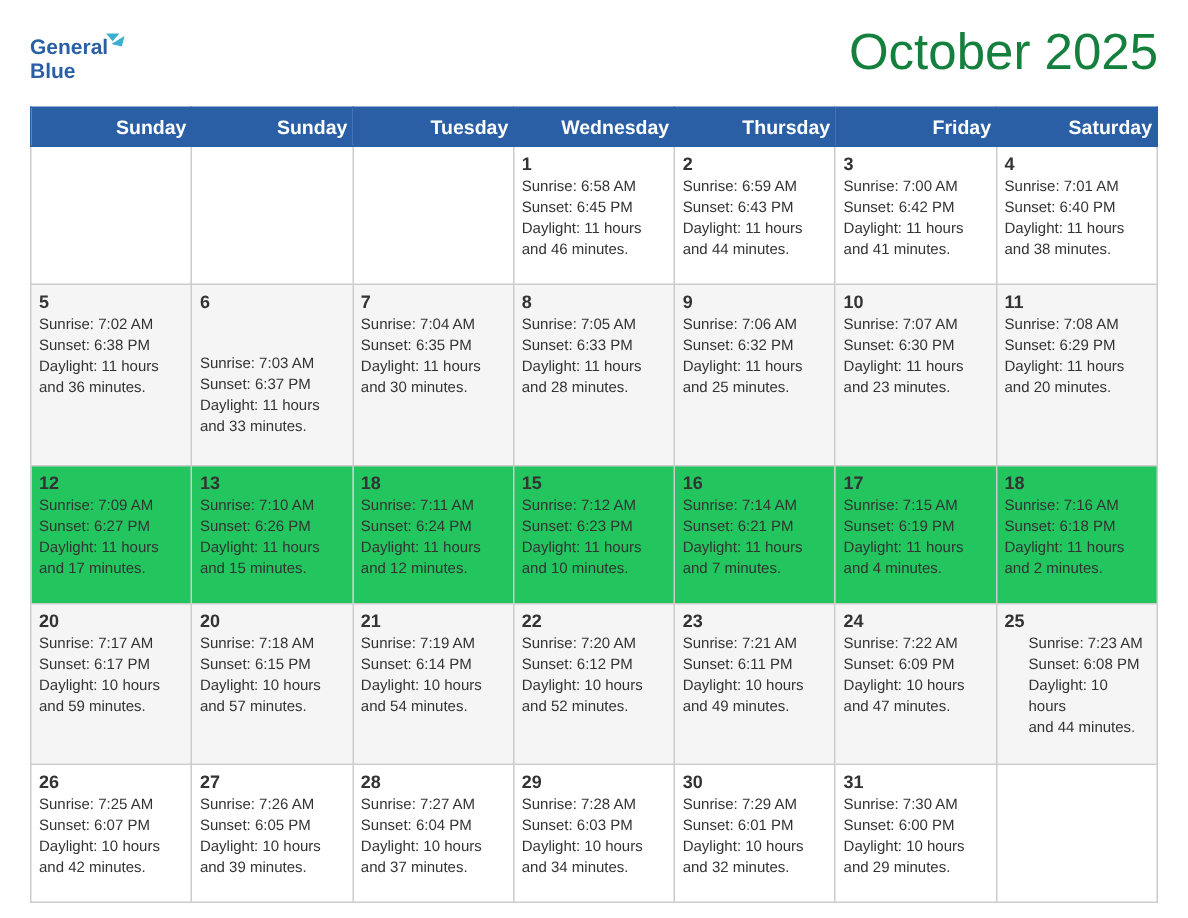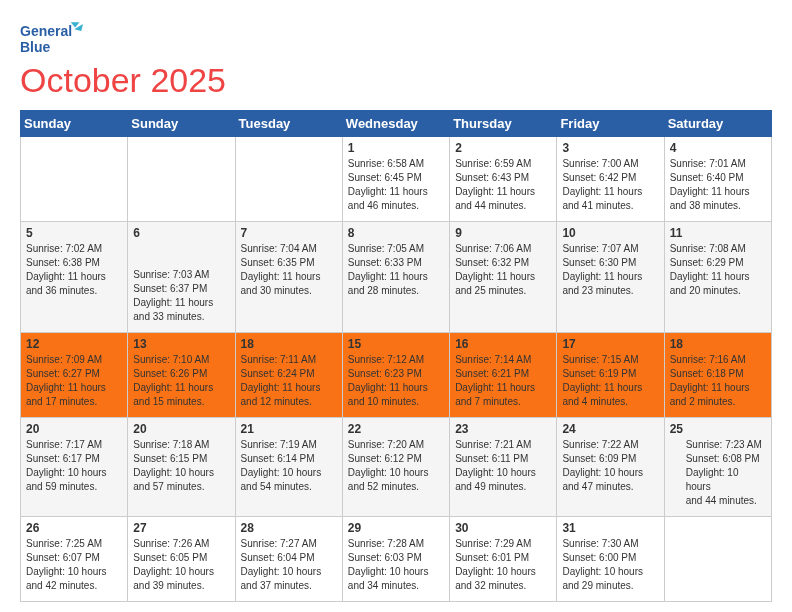--- a/index.html
+++ b/index.html
@@ -15,49 +15,48 @@
       height: 612px;
       padding: 16px 20px 10px 20px;
       display: flex;
       flex-direction: column;
     }
     .header {
       display: flex;
       justify-content: space-between;
       align-items: flex-start;
       margin-bottom: 10px;
-      flex-direction: column;
     }
     .logo {
       display: flex;
       align-items: center;
     }
     .title-block {
       text-align: right;
     }
     .month-title {
       font-size: 34px;
-      color: #ef4444;
+      color: #15803d;
       font-weight: normal;
     }
     .location {
       font-size: 15px;
       color: #555;
     }
     .calendar {
       flex: 1;
       border: 1px solid #ccc;
       border-collapse: collapse;
       width: 100%;
       table-layout: fixed;
     }
     .calendar th {
       background: #2a5fa5;
       color: #fff;
-      text-align: left;
+      text-align: right;
       padding: 5px 3px;
       font-size: 13px;
       font-weight: bold;
       border: 1px solid #2a5fa5;
     }
     .calendar td {
       border: 1px solid #ccc;
       vertical-align: top;
       padding: 4px 5px;
       font-size: 10.5px;
@@ -77,21 +76,21 @@
       font-size: 10px;
       line-height: 1.4;
       color: #333;
     }
     .empty-cell {
       background: #f9f9f9;
     }
     
     .row-1 td { background: #fff; }
     .row-2 td { background: #f0f0f0; }
-    .row-3 td { background: #f97316; }
+    .row-3 td { background: #22c55e; }
     .row-4 td { background: #f0f0f0; }
     .row-5 td { background: #fff; }
   </style>
 </head>
 <body>
 
 <div class="page">
   <div class="header">
     <div class="logo">
   <svg width="70" height="45" viewBox="0 0 80 45">

